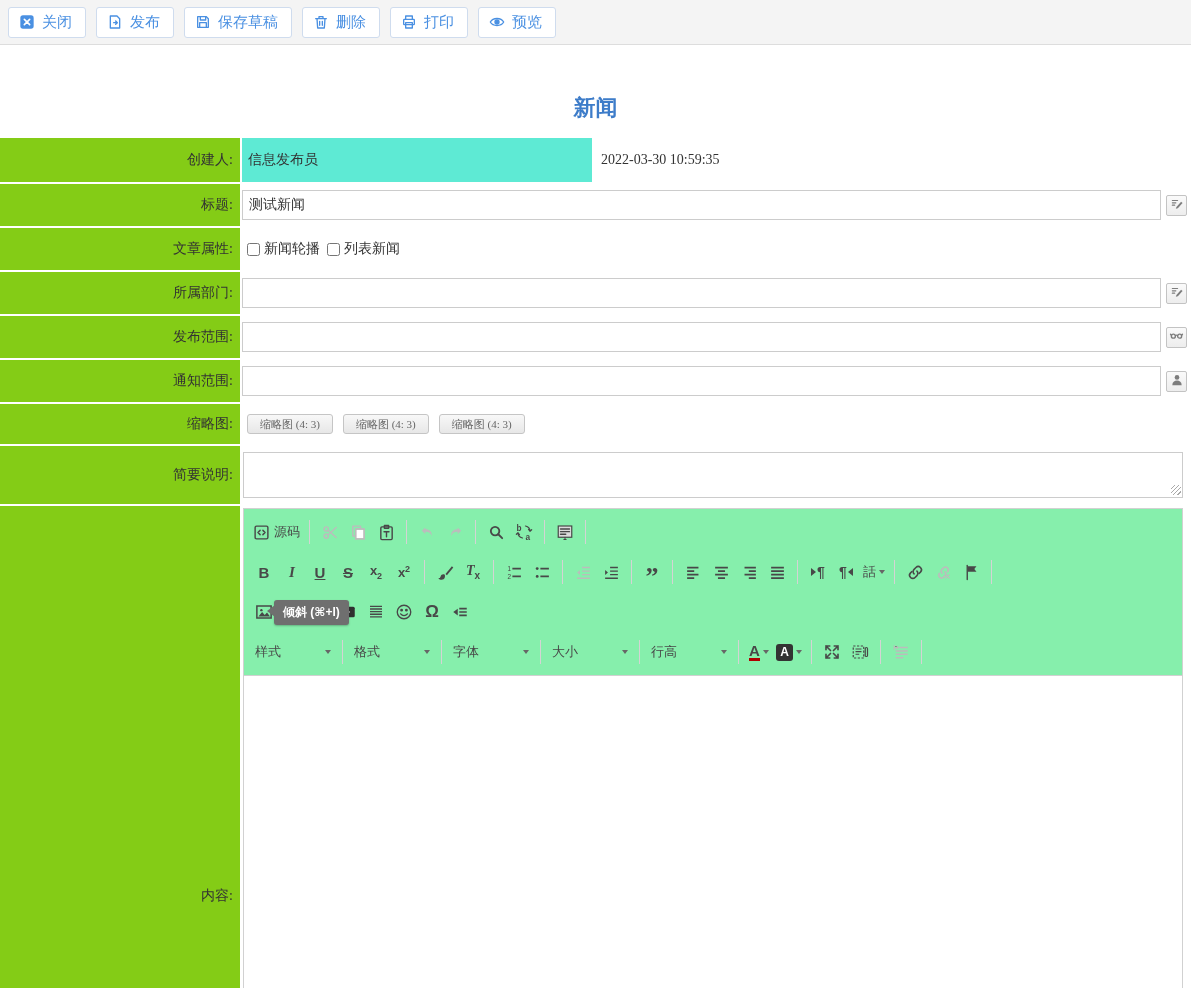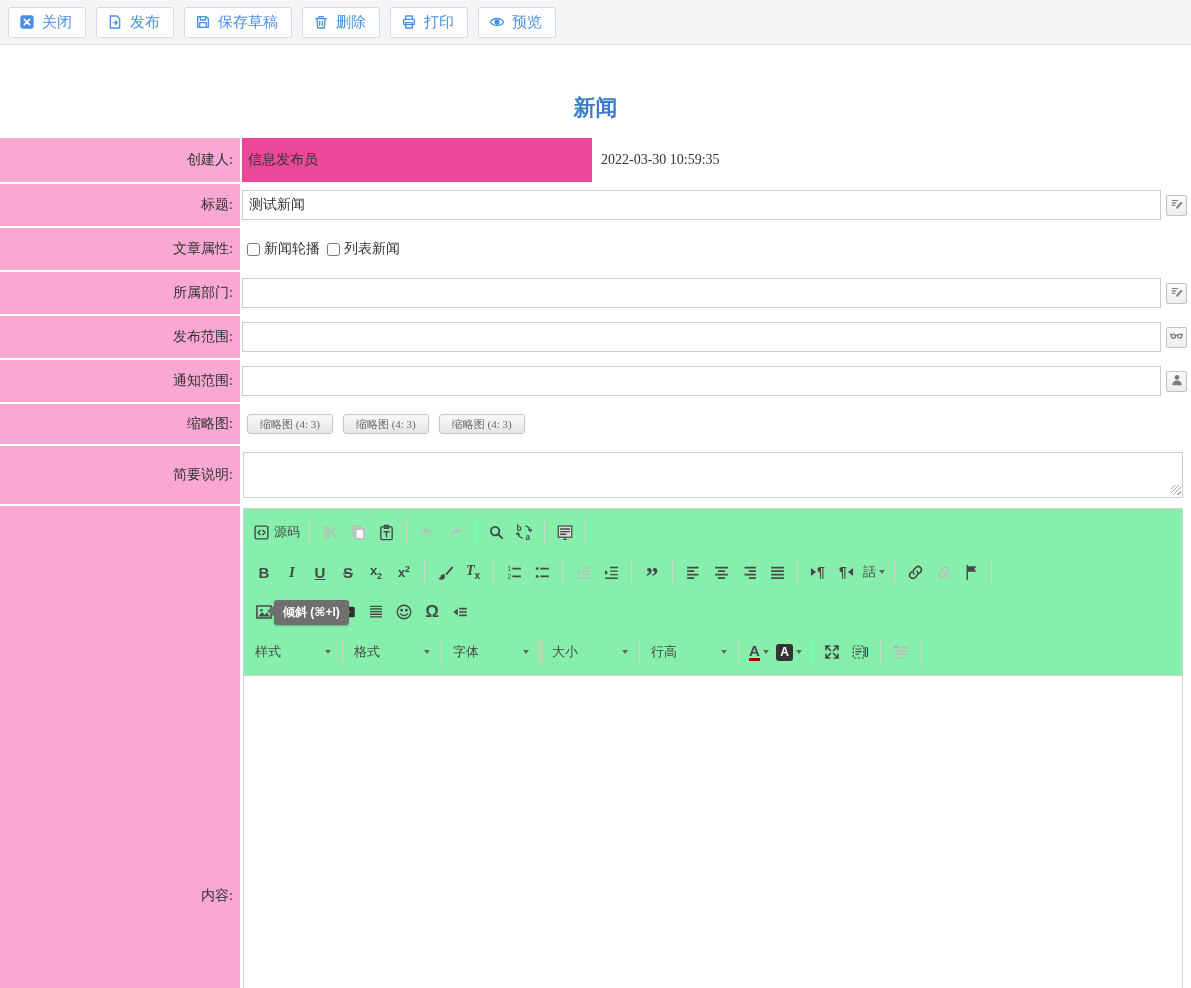--- a/index.html
+++ b/index.html
@@ -22,29 +22,29 @@
   .a-btn svg{display:block}
   
   .page-title{
     margin:48px 0 15px;text-align:center;color:#3d7cc9;
     font-size:22px;font-weight:bold;line-height:30px;
   }
   
   .form-table{width:1191px;}
   .row{display:flex;margin-bottom:2px;}
   .label-cell{
-    width:240px;flex:0 0 240px;background:#f9a8d4;display:flex;align-items:center;
+    width:240px;flex:0 0 240px;background:#84cc16;display:flex;align-items:center;
     justify-content:flex-end;padding-right:7px;box-sizing:border-box;color:#333;
   }
   .gap{width:2px;flex:0 0 2px;background:#fff;}
   .cell{background:#fff;display:flex;align-items:center;box-sizing:border-box;}
   .flex1{flex:1;}
   .bare-input{
     border:none;outline:none;width:100%;height:100%;padding:0 6px;
-    font-family:Liberation Sans, sans-serif;font-size:14px;color:#333;background:#ec4899;box-sizing:border-box;
+    font-family:Liberation Sans, sans-serif;font-size:14px;color:#333;background:#5eead4;box-sizing:border-box;
   }
   .box-input{
     flex:1;height:30px;border:1px solid #ccc;padding:0 6px;box-sizing:border-box;
     font-family:inherit;font-size:14px;color:#333;outline:none;background:#fff;
   }
   .icon-btn{
     width:21px;height:21px;margin:0 4px 0 5px;flex:0 0 21px;border:1px solid #c3c3c3;
     border-radius:2px;background:linear-gradient(#fafafa,#ededed);
     display:flex;align-items:center;justify-content:center;color:#7d7d7d;cursor:pointer;padding:0;
   }

